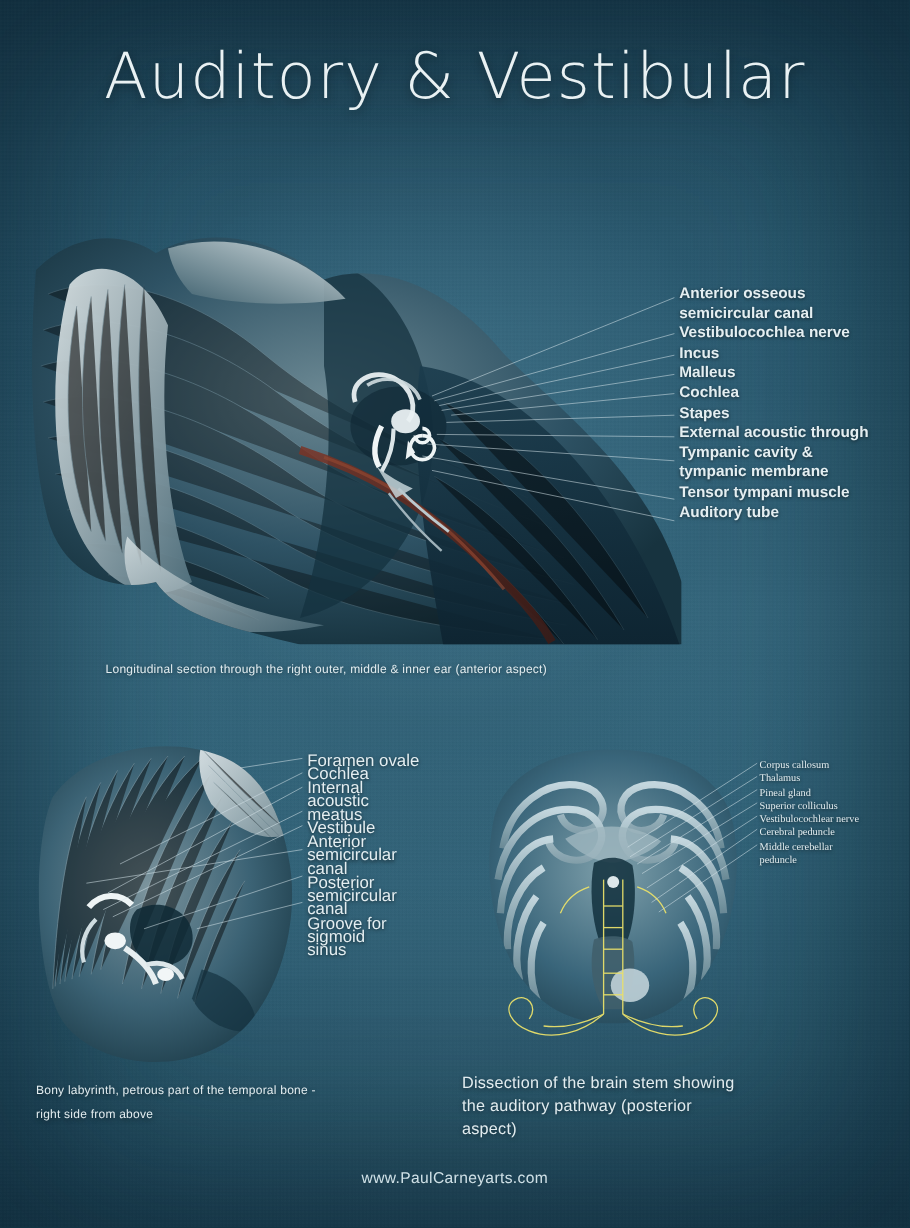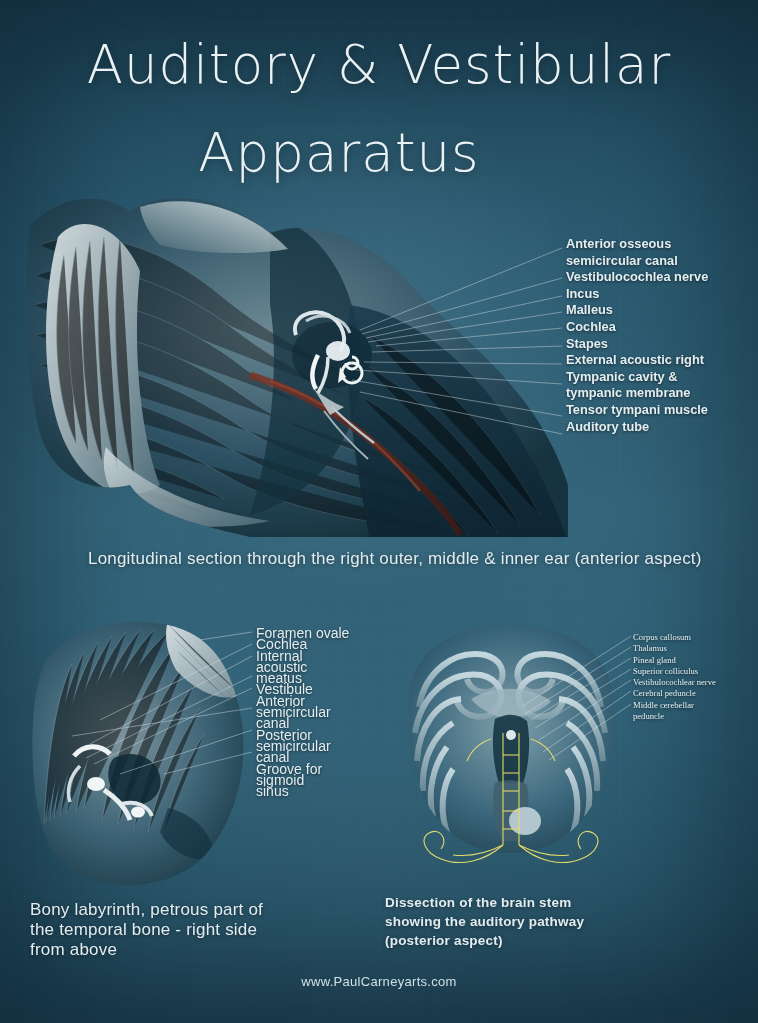--- a/index.html
+++ b/index.html
@@ -65,21 +65,21 @@
     color: #e9f1f3;
     text-shadow: 0 2px 8px rgba(0,0,0,0.35);
   }
   #title-line-2 {
     margin-top: 26px;
     padding-right: 80px;
   }
 
   
   .caption {
-    font-size: 17px;
+    font-size: 10px;
     line-height: 20px;
     color: #e2ecef;
     text-shadow: 0 1px 4px rgba(0,0,0,0.4);
     letter-spacing: 0.2px;
   }
 
   #caption-main {
     position: absolute;
     top: 549px;
     left: 88px;
@@ -94,21 +94,20 @@
     z-index: 6;
   }
   #caption-brainstem {
     position: absolute;
     top: 893px;
     left: 385px;
     width: 230px;
     z-index: 6;
     font-size: 13.5px;
     line-height: 19px;
-    font-weight: bold;
   }
 
   #footer {
     position: absolute;
     top: 974px;
     left: 0;
     width: 758px;
     text-align: center;
     font-size: 13px;
     color: #cfe0e6;
@@ -148,21 +147,20 @@
   #fig-labyrinth { left: 18px; top: 608px; width: 250px; height: 290px; z-index: 4; }
   #fig-brainstem { left: 375px; top: 615px; width: 270px; height: 275px; z-index: 4; }
 </style>
 </head>
 <body>
 
 <div id="poster">
 
   <div id="title-block">
     <div id="title-line-1">Auditory &amp; Vestibular</div>
-    <div id="title-line-2">Apparatus</div>
   </div>
 
   <svg id="fig-main" class="layer" viewBox="0 0 560 360" preserveAspectRatio="none">
     <defs>
       <linearGradient id="gBone" x1="0" y1="0" x2="1" y2="1">
         <stop offset="0%" stop-color="#d9e2e4"></stop>
         <stop offset="45%" stop-color="#9fb0b6"></stop>
         <stop offset="100%" stop-color="#51707d"></stop>
       </linearGradient>
       <linearGradient id="gBone2" x1="0" y1="1" x2="1" y2="0">
@@ -271,21 +269,21 @@
   </svg>
 
   <div id="labels-main" class="label-list">
     <div class="label-item">Anterior osseous
 semicircular canal</div>
     <div class="label-item">Vestibulocochlea nerve</div>
     <div class="label-item">Incus</div>
     <div class="label-item">Malleus</div>
     <div class="label-item">Cochlea</div>
     <div class="label-item">Stapes</div>
-    <div class="label-item">External acoustic right</div>
+    <div class="label-item">External acoustic through</div>
     <div class="label-item">Tympanic cavity &amp;
 tympanic membrane</div>
     <div class="label-item">Tensor tympani muscle</div>
     <div class="label-item">Auditory tube</div>
   </div>
 
   <div id="caption-main" class="caption">Longitudinal section through the right outer, middle &amp; inner ear (anterior aspect)</div>
 
   <svg id="fig-labyrinth" class="layer" viewBox="0 0 250 290" preserveAspectRatio="none">
     <defs>

